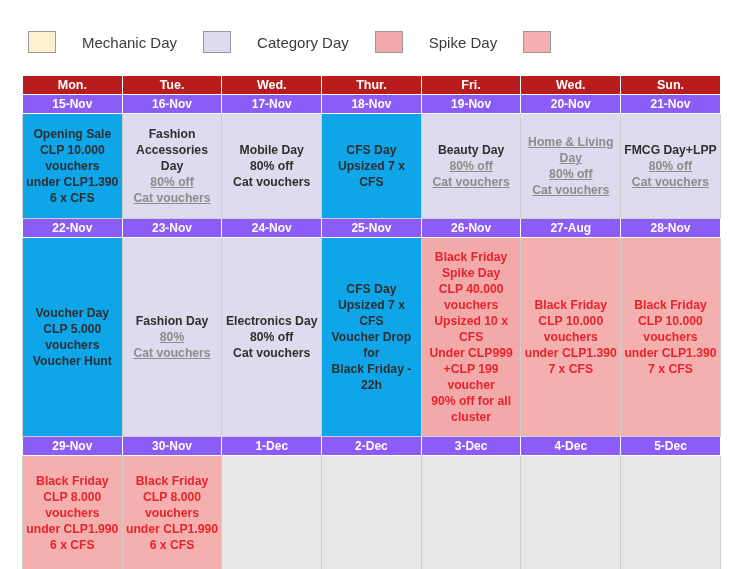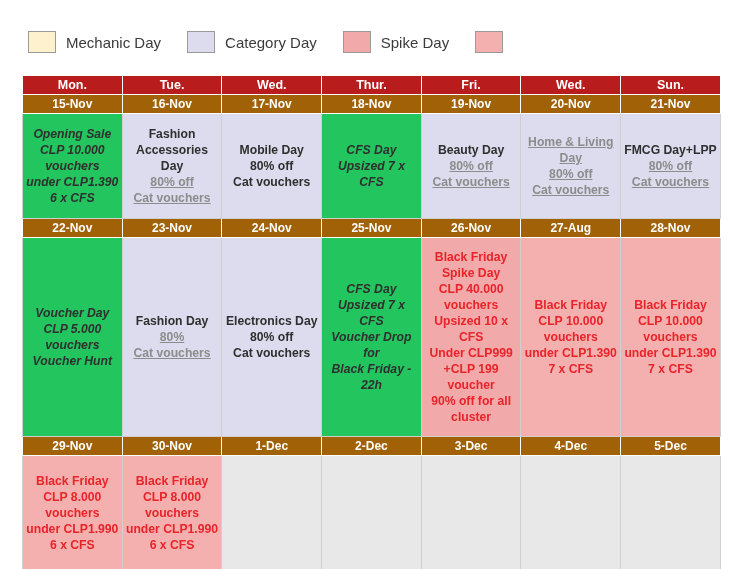--- a/index.html
+++ b/index.html
@@ -35,20 +35,21 @@
   .legend-swatch {
     width: 28px;
     height: 22px;
     border: 1px solid #9a9a9a;
     margin-right: 10px;
   }
   .legend-label {
     font-size: 15px;
     color: #3b3b3b;
     white-space: nowrap;
+    margin-left: 16px;
   }
 
   
   .calendar {
     position: absolute;
     left: 22px;
     top: 75px;
     width: 698px;
   }
   table {
@@ -62,21 +63,21 @@
     background: #b91c1c;
     color: #ffffff;
     font-size: 12.5px;
     font-weight: bold;
     text-align: center;
     height: 19px;
     border: 1px solid #ffffff;
     padding: 0;
   }
   td.datehdr {
-    background: #a16207;
+    background: #8b5cf6;
     color: #ffffff;
     font-size: 12px;
     font-weight: bold;
     text-align: center;
     height: 19px;
     border: 1px solid #ffffff;
     padding: 0;
   }
   td.cell {
     vertical-align: middle;
@@ -84,21 +85,21 @@
     border: 1px solid #d0cfcf;
     padding: 4px 3px;
     font-size: 12.2px;
     line-height: 16px;
   }
   .r1 td.cell { height: 105px; }
   .r2 td.cell { height: 199px; }
   .r3 td.cell { height: 115px; }
 
   
-  .c-mech  { background: #22c55e; font-style: italic; }
+  .c-mech  { background: #0ea5e9; }
   .c-cat   { background: #dcdcee; }
   .c-spike { background: #f2a9a9; }
   .c-bf    { background: #f4b0ae; }
   .c-empty { background: #e8e8e8; }
 
   
   .t-dark  { color: #2f2f2f; }
   .t-gray  { color: #8c8c8c; text-decoration: underline; }
   .t-red   { color: #e8232a; }
   .t-bfred { color: #e8232a; }

